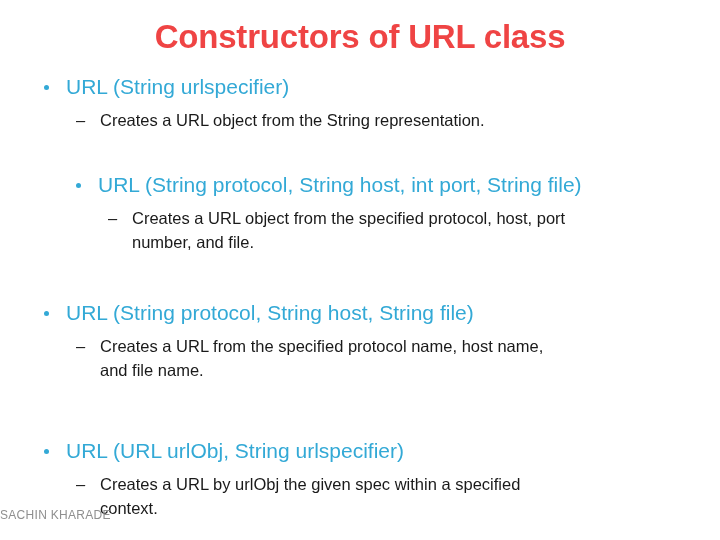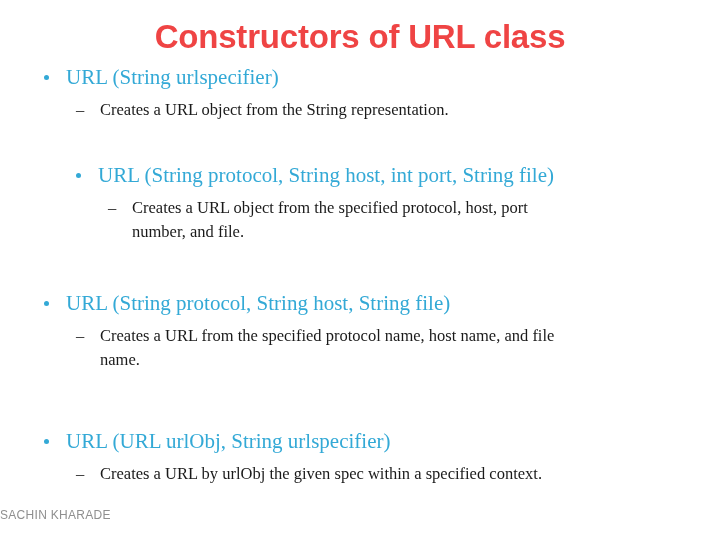--- a/index.html
+++ b/index.html
@@ -29,23 +29,22 @@
     font-weight: bold;
     color: #ef4444;
     letter-spacing: -0.2px;
     white-space: nowrap;
   }
 
   
   .body-area {
     position: absolute;
     left: 0;
-    top: 64px;
+    top: 74px;
     width: 572px;
-    font-family: Liberation Serif, serif;
   }
 
   .group {
     position: relative;
   }
 
   
   .bullet-l1 {
     position: relative;
     padding-left: 66px;

